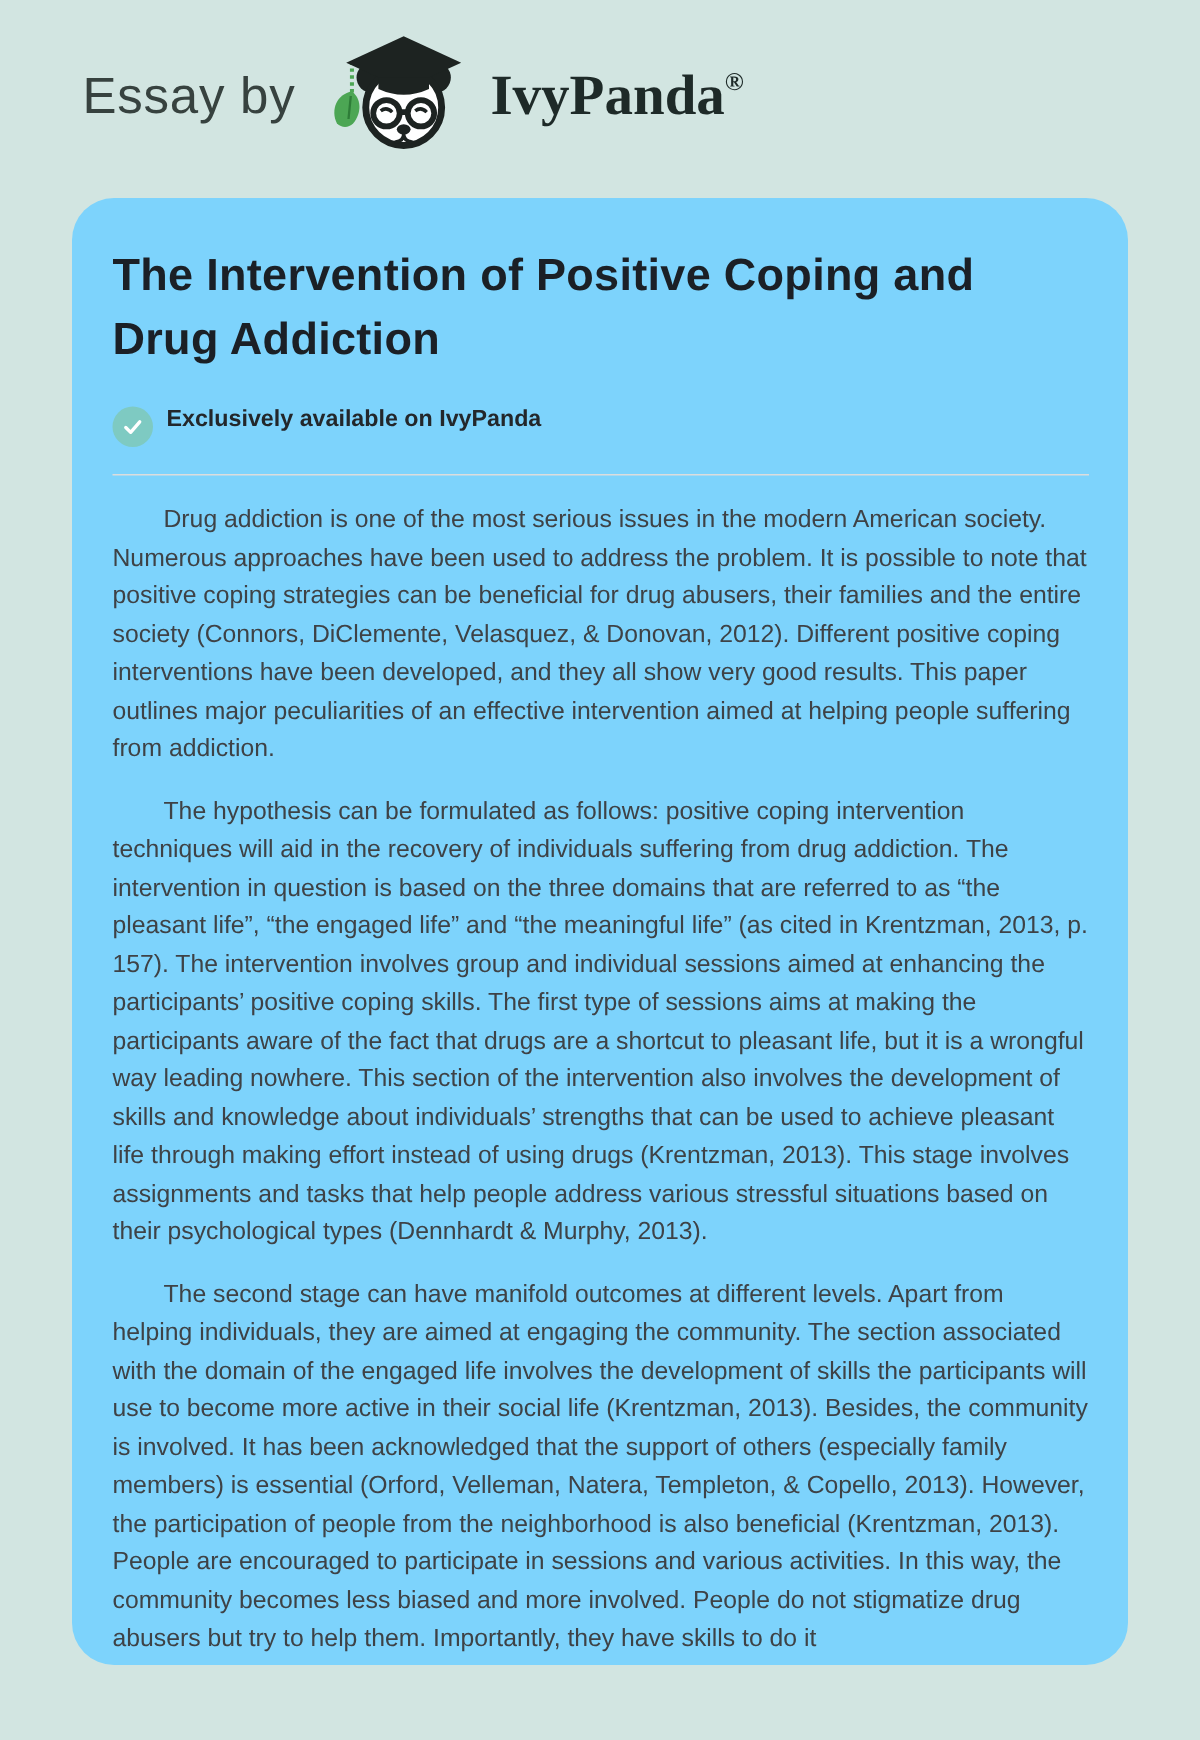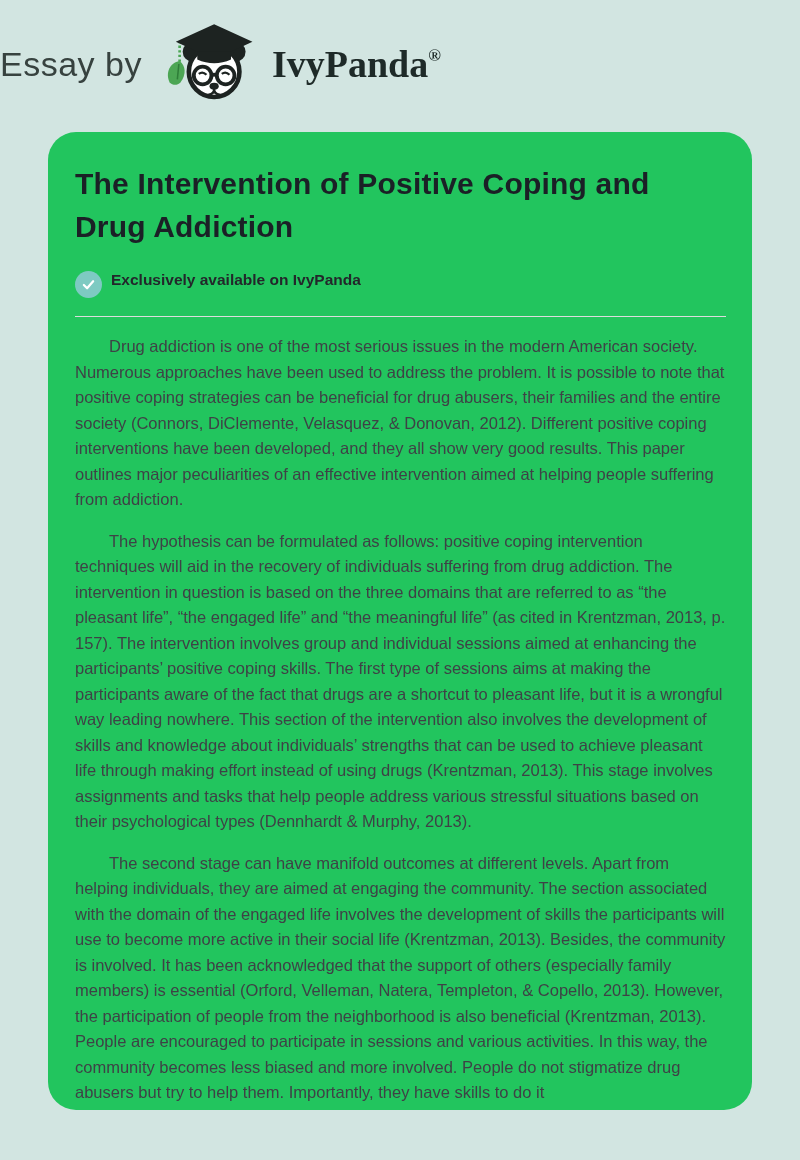--- a/index.html
+++ b/index.html
@@ -11,20 +11,21 @@
     height: 1160px;
     background: #d2e5e1;
     font-family: "Liberation Sans", sans-serif;
     overflow: hidden;
   }
   
   .site-header {
     display: flex;
     align-items: center;
     height: 128px;
+    padding-left: 55px;
     box-sizing: border-box;
   }
   .essay-by {
     font-size: 34px;
     color: #37423f;
     letter-spacing: 0.5px;
   }
   .logo-wrap {
     display: flex;
     align-items: center;
@@ -46,21 +47,21 @@
   }
   .brand-name sup {
     font-size: 17px;
     vertical-align: 16px;
     font-weight: 700;
   }
   
   .card {
     margin: 4px 48px 0 48px;
     height: 978px;
-    background: #22c55e;
+    background: #7dd3fc;
     border-radius: 28px;
     padding: 30px 26px 28px 27px;
     box-sizing: border-box;
     overflow: hidden;
   }
   .doc-title {
     margin: 0;
     font-size: 30px;
     line-height: 43px;
     font-weight: 700;

